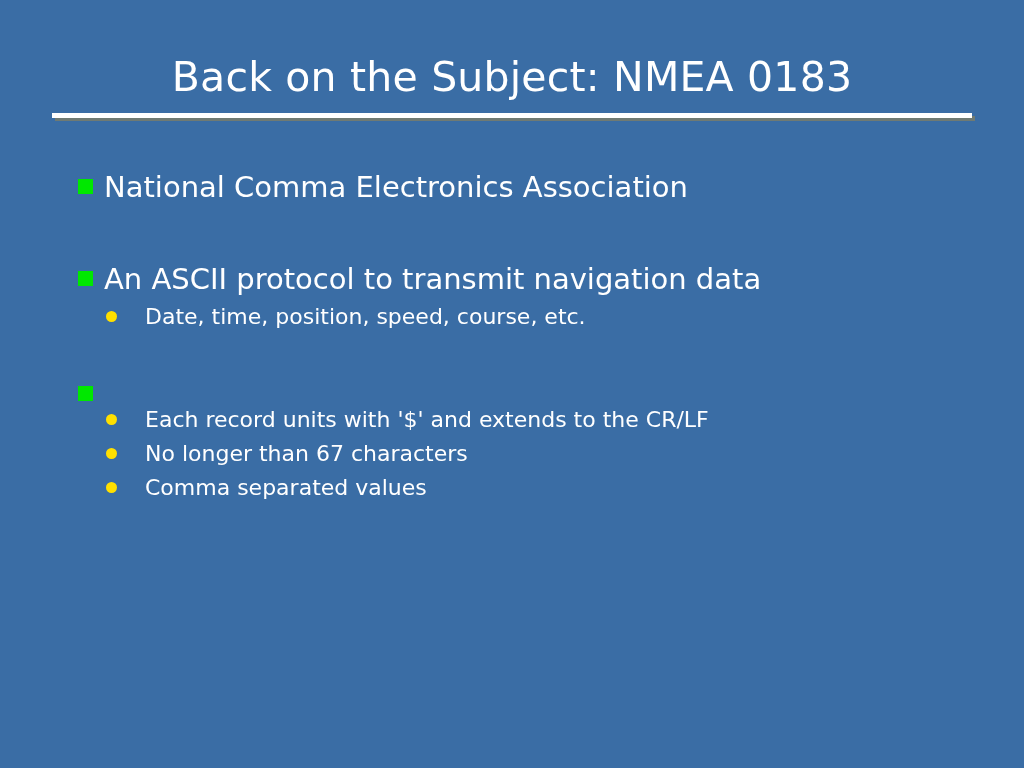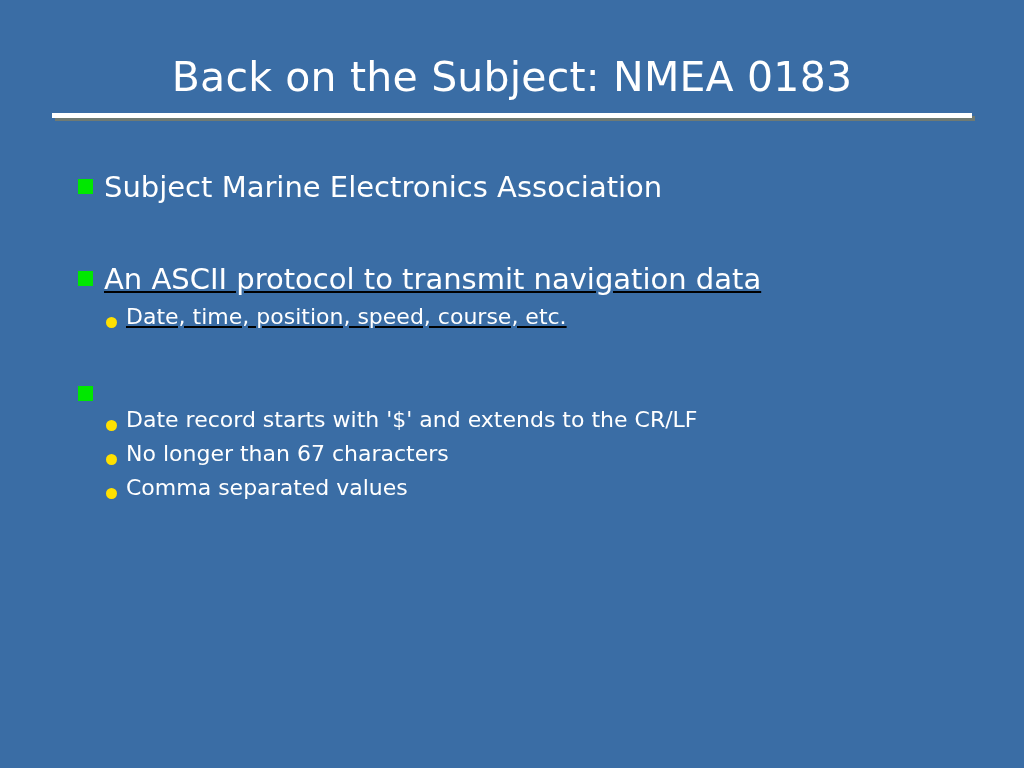--- a/index.html
+++ b/index.html
@@ -90,61 +90,62 @@
     white-space: nowrap;
   }
 
   
   .sublist {
     margin-left: 28px;
     margin-top: 2px;
   }
   .bullet2 {
     display: flex;
-    align-items: center;
+    align-items: flex-start;
     margin-bottom: 1px;
+    gap: 19px;
   }
   .marker-dot {
     flex: 0 0 auto;
     width: 11px;
     height: 11px;
     border-radius: 50%;
     background: #ffe000;
     margin-top: 11px;
     margin-right: 9px;
   }
   .bullet2-text {
     color: #ffffff;
     font-size: 22px;
     line-height: 33px;
     font-weight: 400;
     white-space: nowrap;
   }
 
   
   .gap-lg { margin-bottom: 54px; }
-  .gap-md { margin-bottom: 42px; text-decoration: underline; }
+  .gap-md { margin-bottom: 42px; }
 </style>
 </head>
 <body>
 
 <div class="slide">
 
   <div class="title-block">
     <span class="slide-title">Back on the Subject: NMEA 0183</span>
   </div>
 
   <div class="title-rule"></div>
 
   <div class="body-list">
 
     <div class="group gap-lg">
       <div class="bullet1">
         <span class="marker-square"></span>
-        <span class="bullet1-text">Subject Marine Electronics Association</span>
+        <span class="bullet1-text">National Comma Electronics Association</span>
       </div>
     </div>
 
     <div class="group gap-md">
       <div class="bullet1">
         <span class="marker-square"></span>
         <span class="bullet1-text">An ASCII protocol to transmit navigation data</span>
       </div>
       <div class="sublist">
         <div class="bullet2">
@@ -155,21 +156,21 @@
     </div>
 
 
     <div class="group">
       <div class="bullet1">
         <span class="marker-square"></span>
       </div>
       <div class="sublist">
         <div class="bullet2">
           <span class="marker-dot"></span>
-          <span class="bullet2-text">Date record starts with '$' and extends to the CR/LF</span>
+          <span class="bullet2-text">Each record units with '$' and extends to the CR/LF</span>
         </div>
         <div class="bullet2">
           <span class="marker-dot"></span>
           <span class="bullet2-text">No longer than 67 characters</span>
         </div>
         <div class="bullet2">
           <span class="marker-dot"></span>
           <span class="bullet2-text">Comma separated values</span>
         </div>
       </div>

